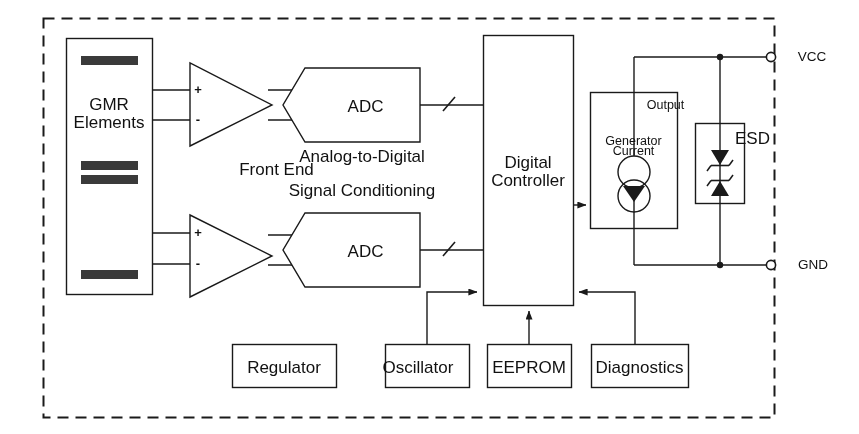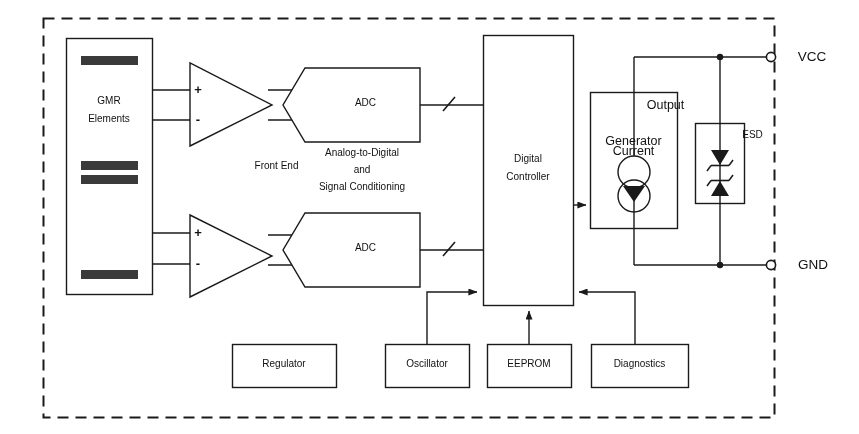--- a/index.html
+++ b/index.html
@@ -14,21 +14,21 @@
     background:#ffffff;
     overflow:hidden;
   }
   #canvas{position:absolute;left:0;top:0;width:859px;height:434px;}
   .lbl{
     position:absolute;
     color:#111111;
     text-align:center;
     line-height:1.16;
     white-space:pre;
-    font-size:10px;
+    font-size:17px;
     letter-spacing:0px;
     pointer-events:none;
   }
   .lbl.sm{font-size:12.5px;}
   .lbl.pin{font-size:13.5px;text-align:center;}
   .lbl.sign{font-size:13px;font-weight:bold;}
 </style>
 </head>
 <body>
 
@@ -134,33 +134,32 @@
 
   <div class="lbl sign" style="left:190px; top:225px; width:16px;"><span>+</span></div>
   <div class="lbl sign" style="left:190px; top:256px; width:16px;"><span>-</span></div>
 
   <div class="lbl" style="left:158px; top:160px; width:145px;padding-left:46px;"><span>Front End</span></div>
 
   <div class="lbl" style="left:318px; top:97px; width:95px;"><span>ADC</span></div>
   <div class="lbl" style="left:318px; top:242px; width:95px;"><span>ADC</span></div>
 
   <div class="lbl" style="left:283px; top:147px; width:158px;"><span>Analog-to-Digital</span></div>
-  <div class="lbl" style="left:283px; top:164px; width:158px;"><span>and</span></div>
   <div class="lbl" style="left:283px; top:181px; width:158px;"><span>Signal Conditioning</span></div>
 
   <div class="lbl" style="left:483px; top:153px; width:90px;"><span>Digital</span></div>
   <div class="lbl" style="left:481px; top:171px; width:94px;"><span>Controller</span></div>
 
   <div class="lbl sm" style="left:590px; top:98px; width:87px;padding-left:32px;"><span>Output</span></div>
   <div class="lbl sm" style="left:590px; top:116px; width:87px;margin-top:28px;"><span>Current</span></div>
   <div class="lbl sm" style="left:588px; top:134px; width:91px;"><span>Generator</span></div>
 
   <div class="lbl" style="left:695px; top:129px; width:49px;padding-left:33px;"><span>ESD</span></div>
 
   <div class="lbl pin" style="left:782px; top:49px; width:60px;"><span>VCC</span></div>
   <div class="lbl pin" style="left:782px; top:257px; width:62px;"><span>GND</span></div>
 
   <div class="lbl" style="left:232px; top:358px; width:104px;"><span>Regulator</span></div>
-  <div class="lbl" style="left:385px; top:358px; width:84px;text-align:center;"><span>Oscillator</span></div>
+  <div class="lbl" style="left:376px; top:358px; width:84px;text-align:center;"><span>Oscillator</span></div>
   <div class="lbl" style="left:487px; top:358px; width:84px;"><span>EEPROM</span></div>
   <div class="lbl" style="left:591px; top:358px; width:97px;"><span>Diagnostics</span></div>
 
 </div>
 
 </body></html>

